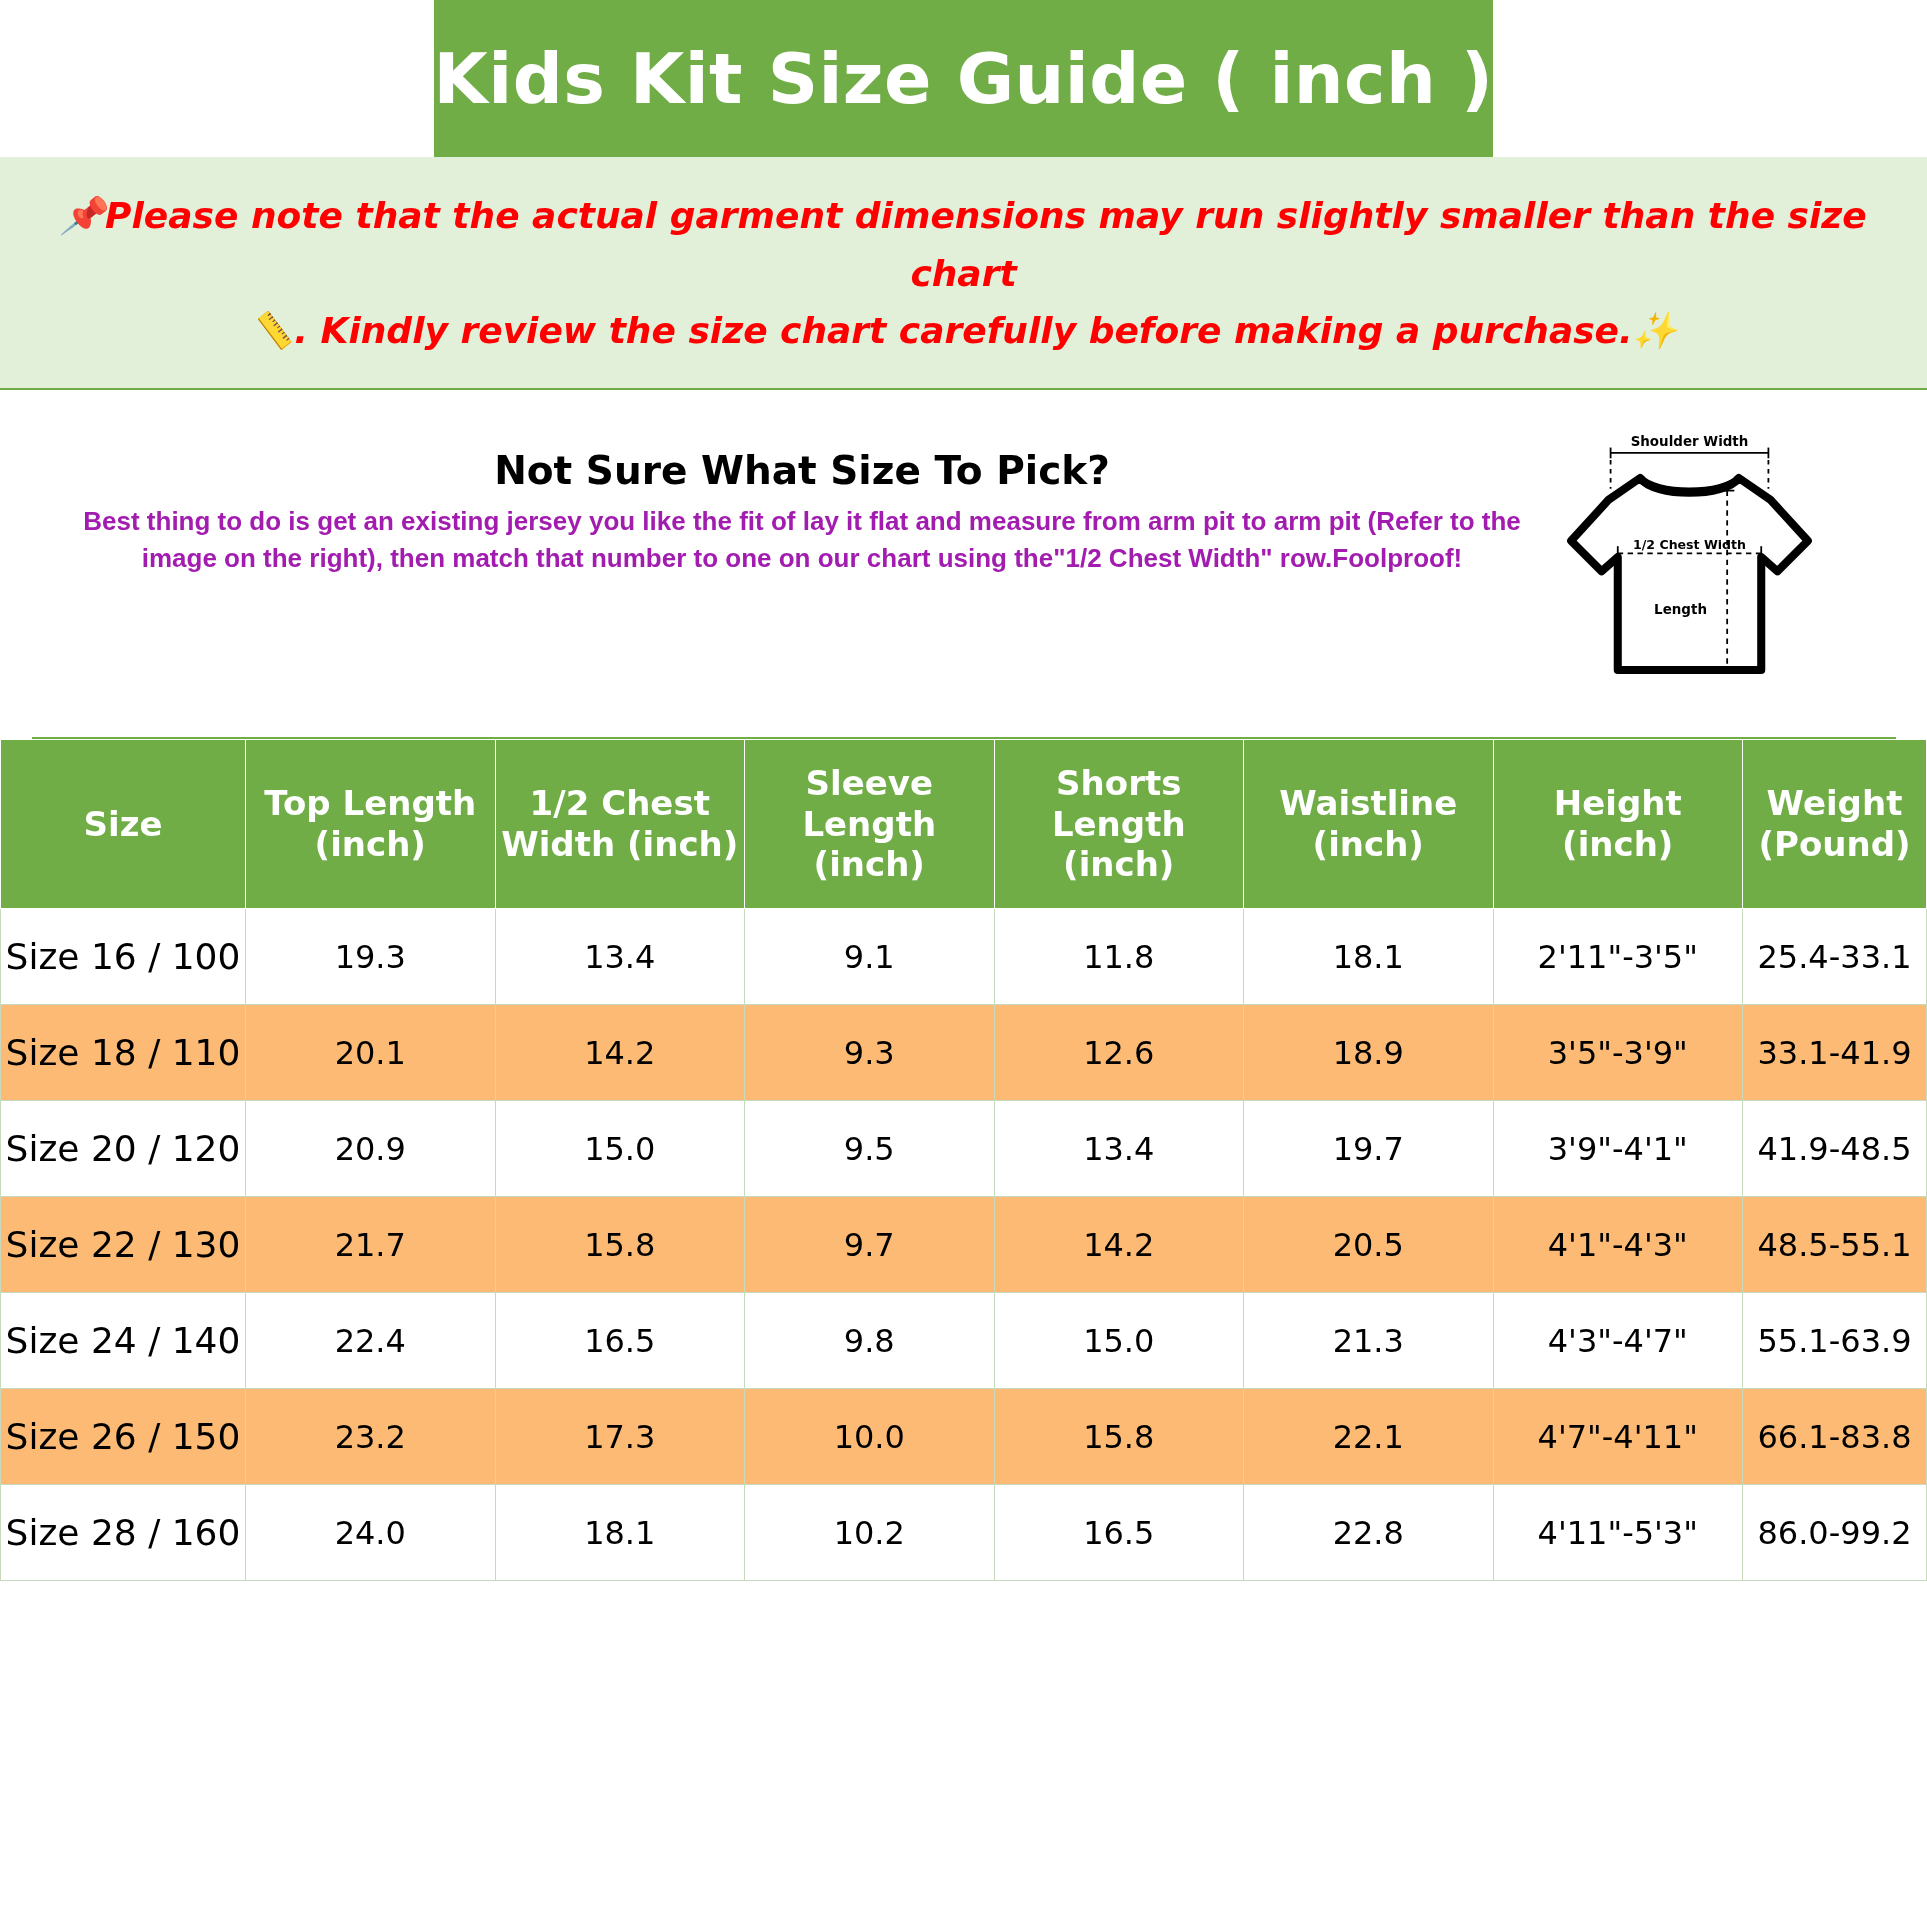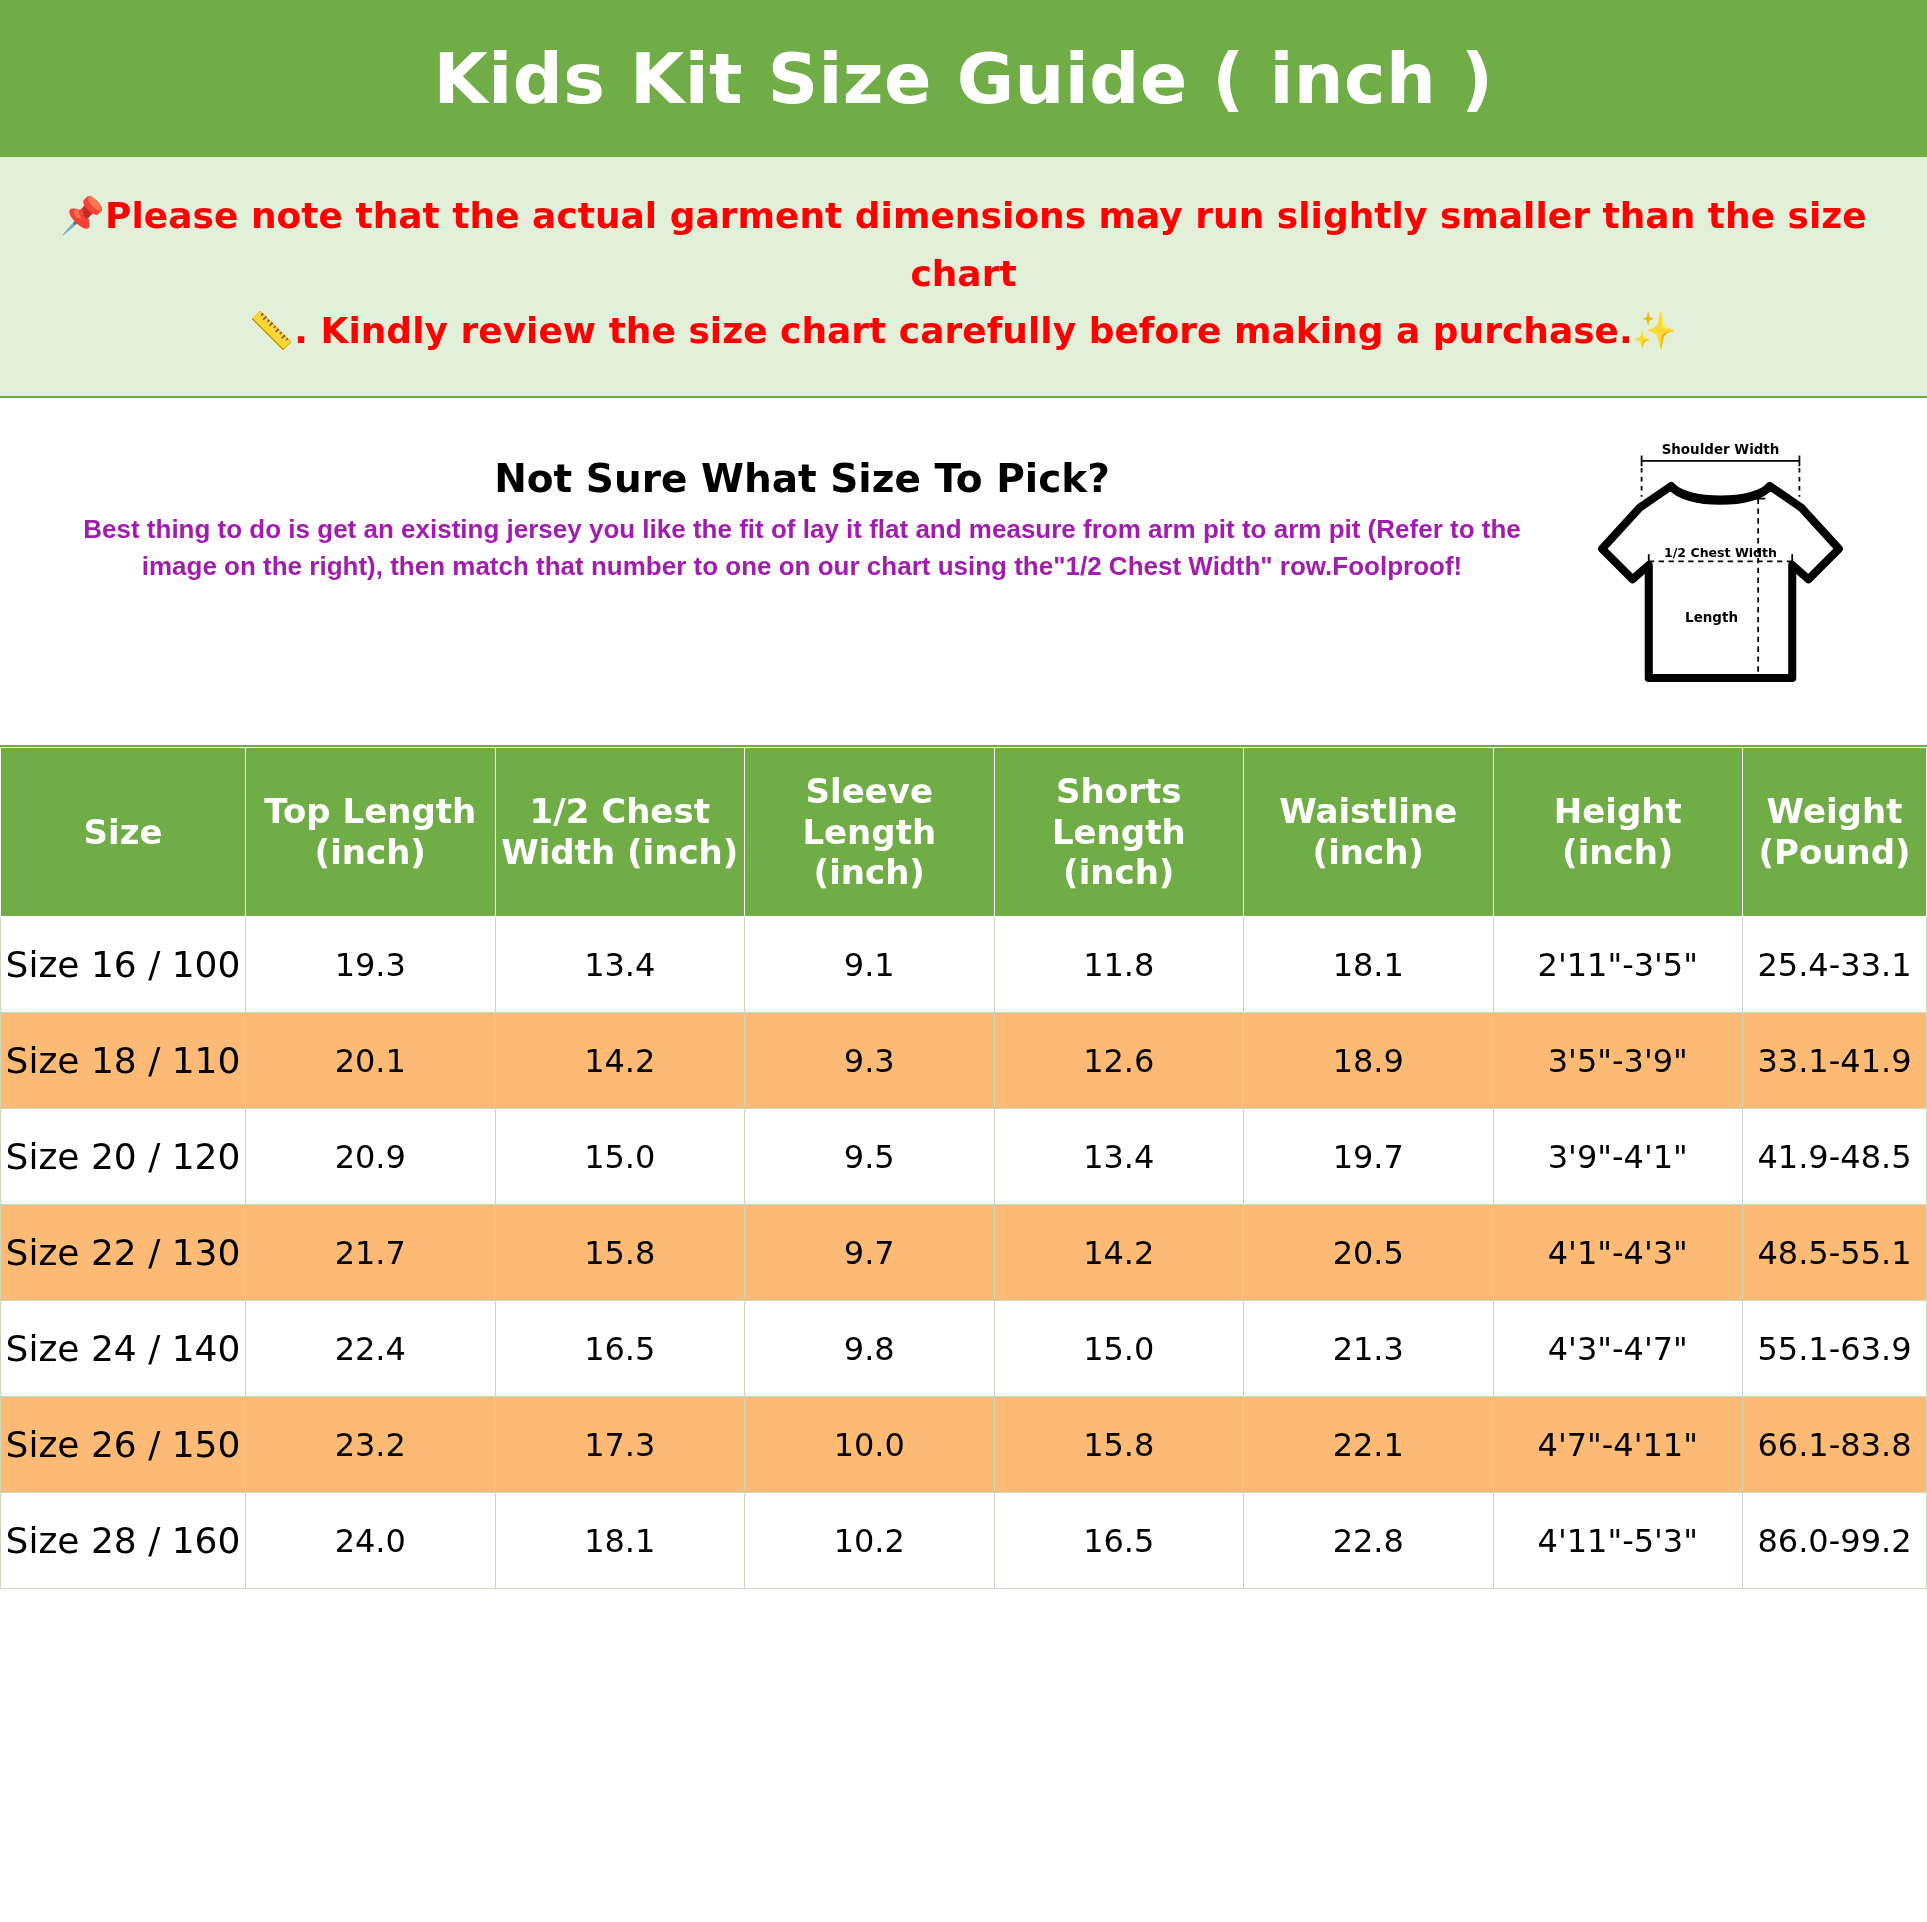--- a/index.html
+++ b/index.html
@@ -12,20 +12,21 @@
     width: 1927px;
     font-family: "Liberation Sans", sans-serif;
     -webkit-font-smoothing: antialiased;
   }
   .page {
     width: 1927px;
     min-height: 1923px;
     background: #ffffff;
     display: flex;
     flex-direction: column;
+    align-items: center;
   }
 
   
   .banner {
     background: #70ad47;
     height: 157px;
     display: flex;
     align-items: center;
     justify-content: center;
   }
@@ -34,23 +35,24 @@
     font-size: 70px;
     font-weight: bold;
     letter-spacing: 0.4px;
     text-align: center;
     font-family: "DejaVu Sans", sans-serif;
   }
 
   
   .note {
     background: #e2efd9;
-    padding: 30px 27px 36px 27px;
+    padding: 30px 27px 28px 27px;
     text-align: center;
     border-bottom: 2.7px solid #70ad47;
+    font-style: italic;
   }
   .note-line {
     color: #ff0000;
     font-size: 36px;
     font-weight: bold;
     line-height: 1.6;
     font-family: "DejaVu Sans", sans-serif;
   }
   .emoji { font-family: "DejaVu Sans", sans-serif; }
 

